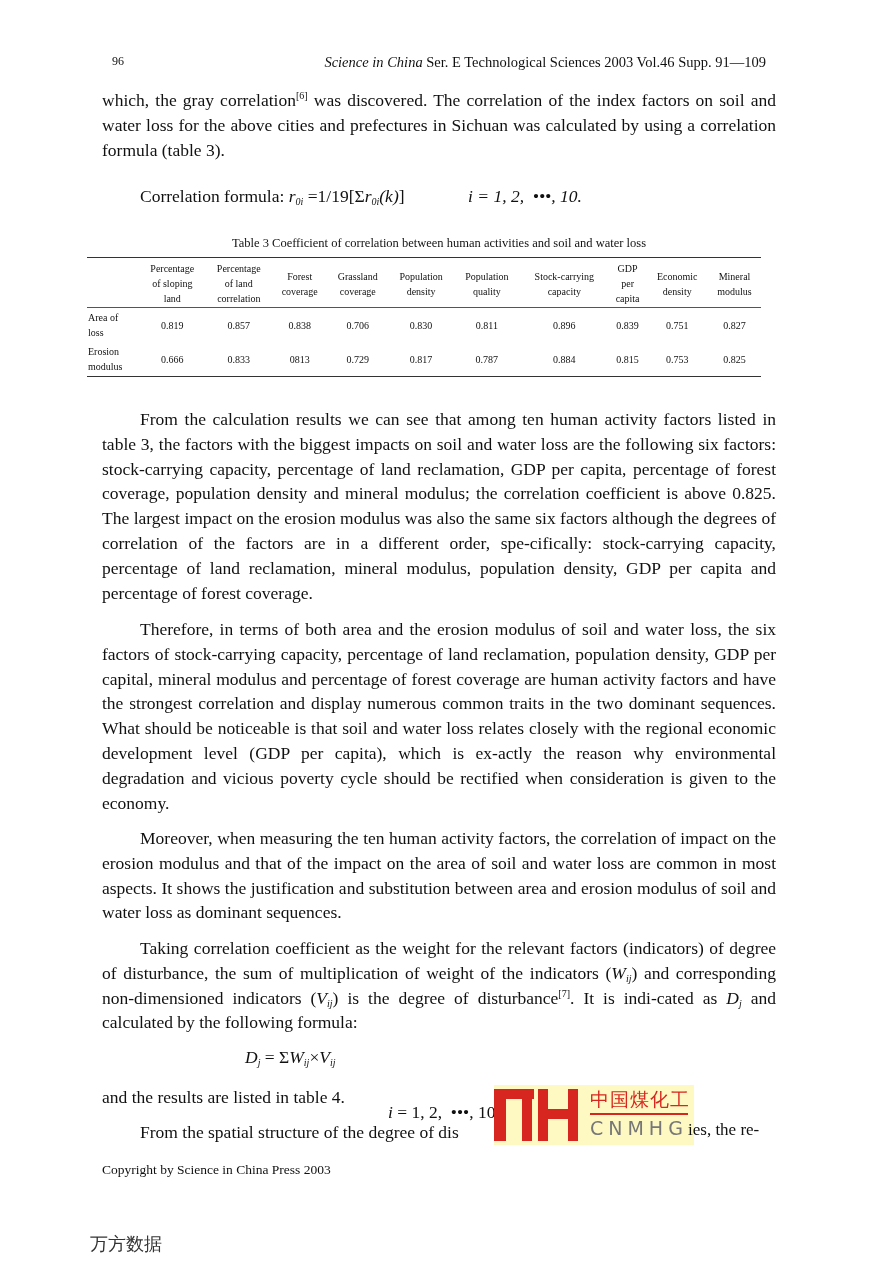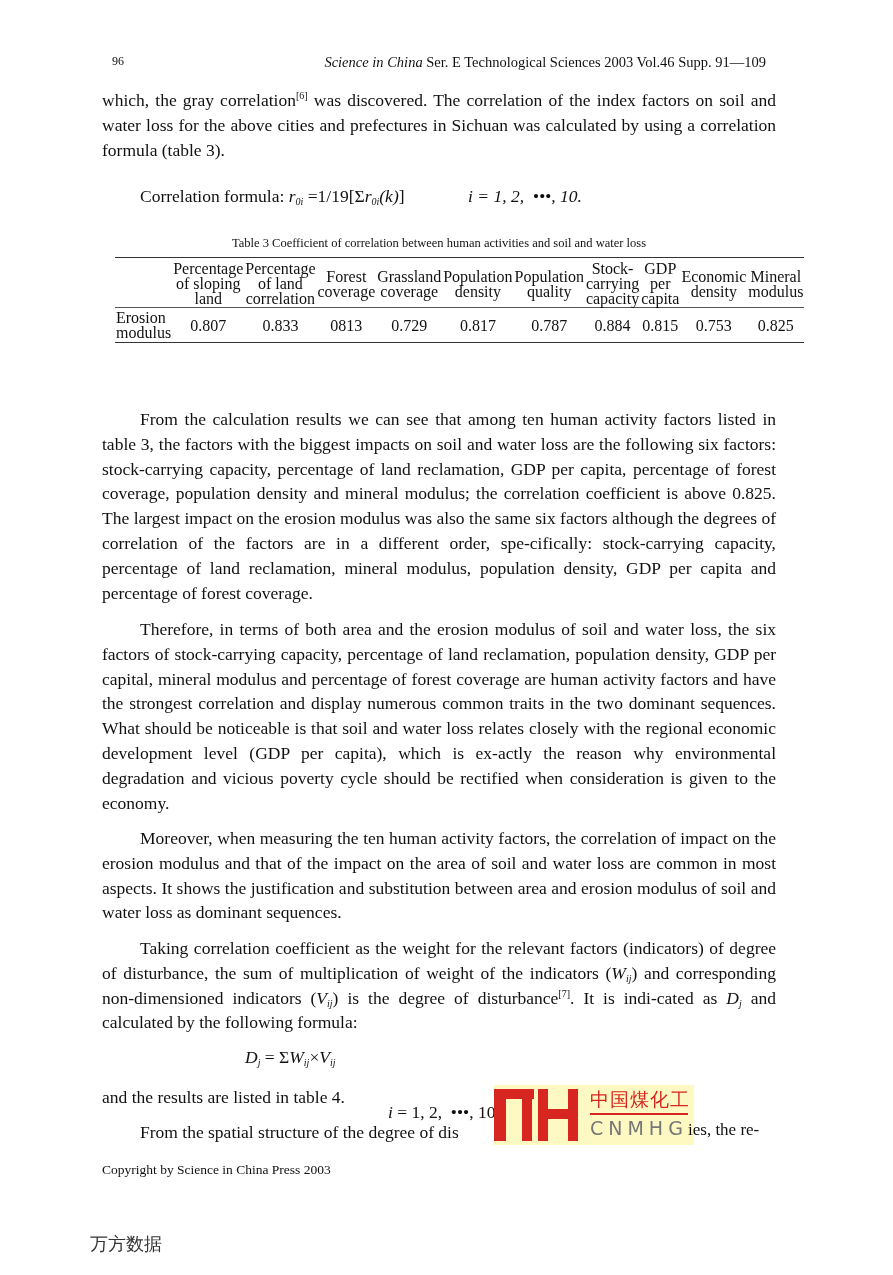--- a/index.html
+++ b/index.html
@@ -21,22 +21,22 @@
   sub { font-size: 10px; vertical-align: -3px; line-height: 0; }
   .it { font-style: italic; }
 
   .formula { position: absolute; font-size: 17.5px; white-space: pre; }
 
   .table-caption {
     position: absolute; left: 102px; width: 674px; top: 236px;
     text-align: center; font-size: 12.5px;
   }
   table.t3 {
-    position: absolute; left: 115px; top: 257px; width: 674px;
-    border-collapse: collapse; font-size: 16px;
+    position: absolute; left: 87px; top: 257px; width: 674px;
+    border-collapse: collapse; font-size: 10px;
     border-top: 1.5px solid #333; border-bottom: 1.5px solid #333;
   }
   table.t3 th {
     font-weight: normal; line-height: 15px; padding: 3px 1px 1px 1px;
     text-align: center; vertical-align: middle;
     border-bottom: 1px solid #555;
   }
   table.t3 td {
     text-align: center; line-height: 15px; padding: 2px 1px;
     vertical-align: middle;
@@ -121,24 +121,40 @@
         </th>
         <th>
           <div>Mineral</div>
           <div>modulus</div>
         </th>
       </tr>
   </thead>
   <tbody id="t3-body">
       <tr>
         <td class="rowhead">
+          <div>Area of</div>
+          <div>loss</div>
+        </td>
+        <td>0.819</td>
+        <td>0.857</td>
+        <td>0.838</td>
+        <td>0.706</td>
+        <td>0.830</td>
+        <td>0.811</td>
+        <td>0.896</td>
+        <td>0.839</td>
+        <td>0.751</td>
+        <td>0.827</td>
+      </tr>
+      <tr>
+        <td class="rowhead">
           <div>Erosion</div>
           <div>modulus</div>
         </td>
-        <td>0.807</td>
+        <td>0.666</td>
         <td>0.833</td>
         <td>0813</td>
         <td>0.729</td>
         <td>0.817</td>
         <td>0.787</td>
         <td>0.884</td>
         <td>0.815</td>
         <td>0.753</td>
         <td>0.825</td>
       </tr>

